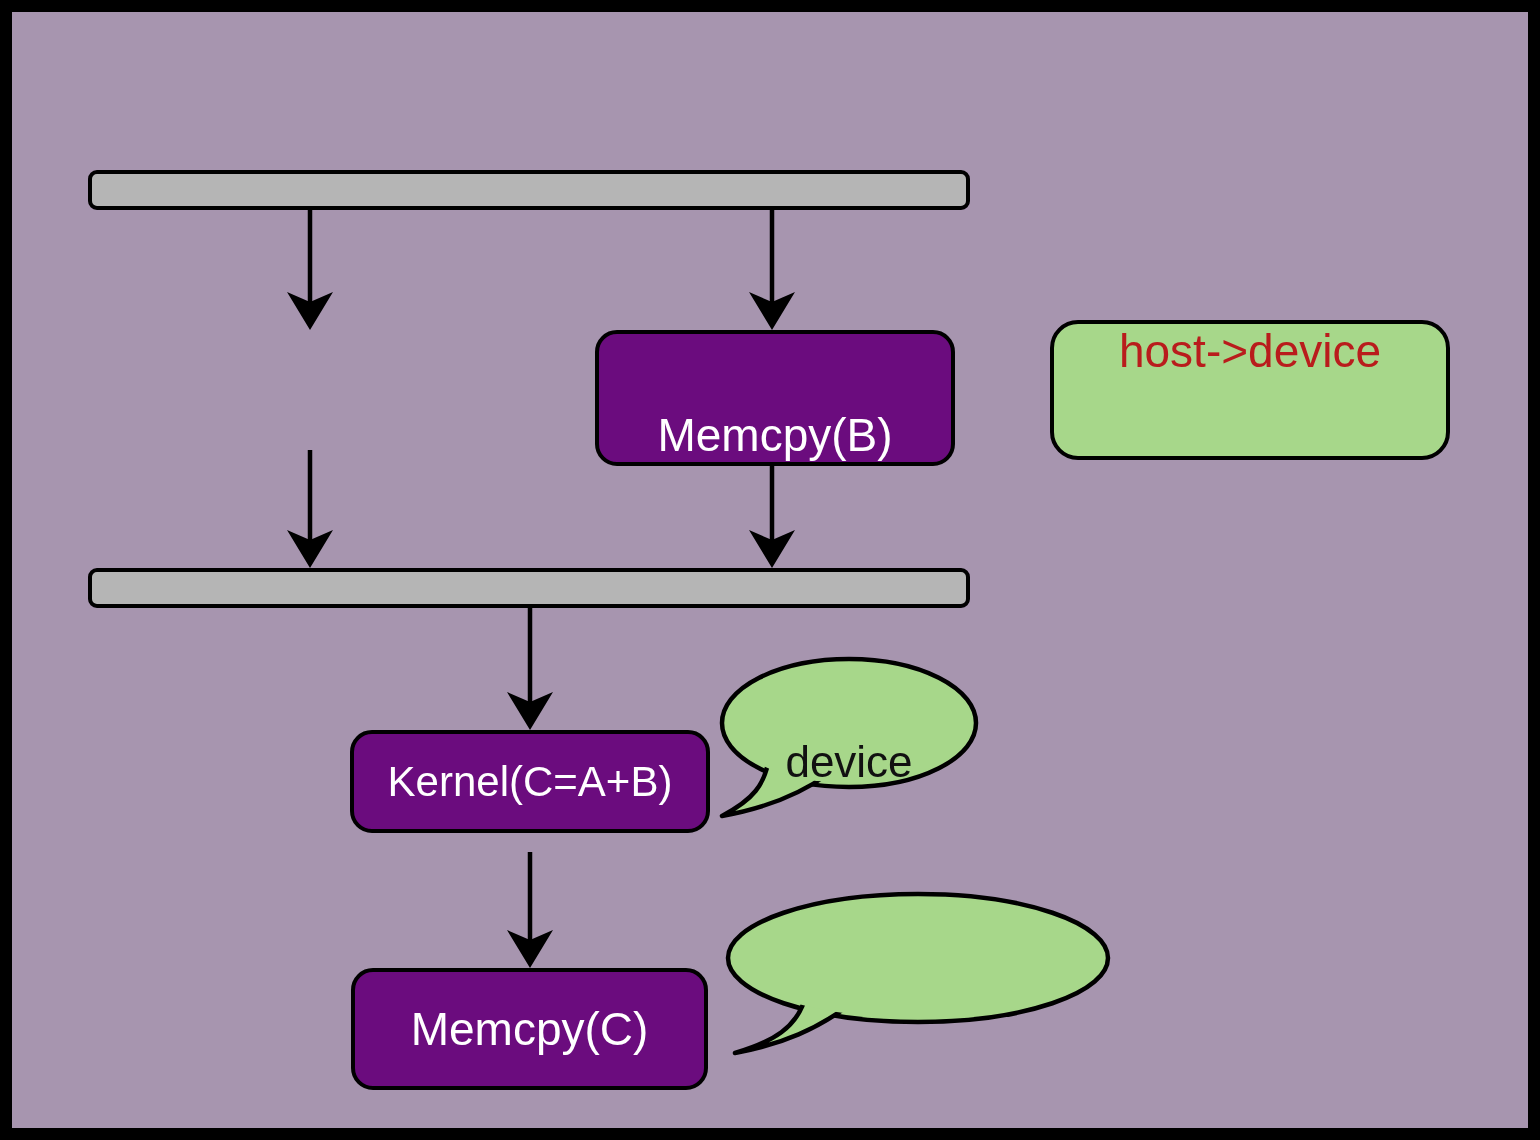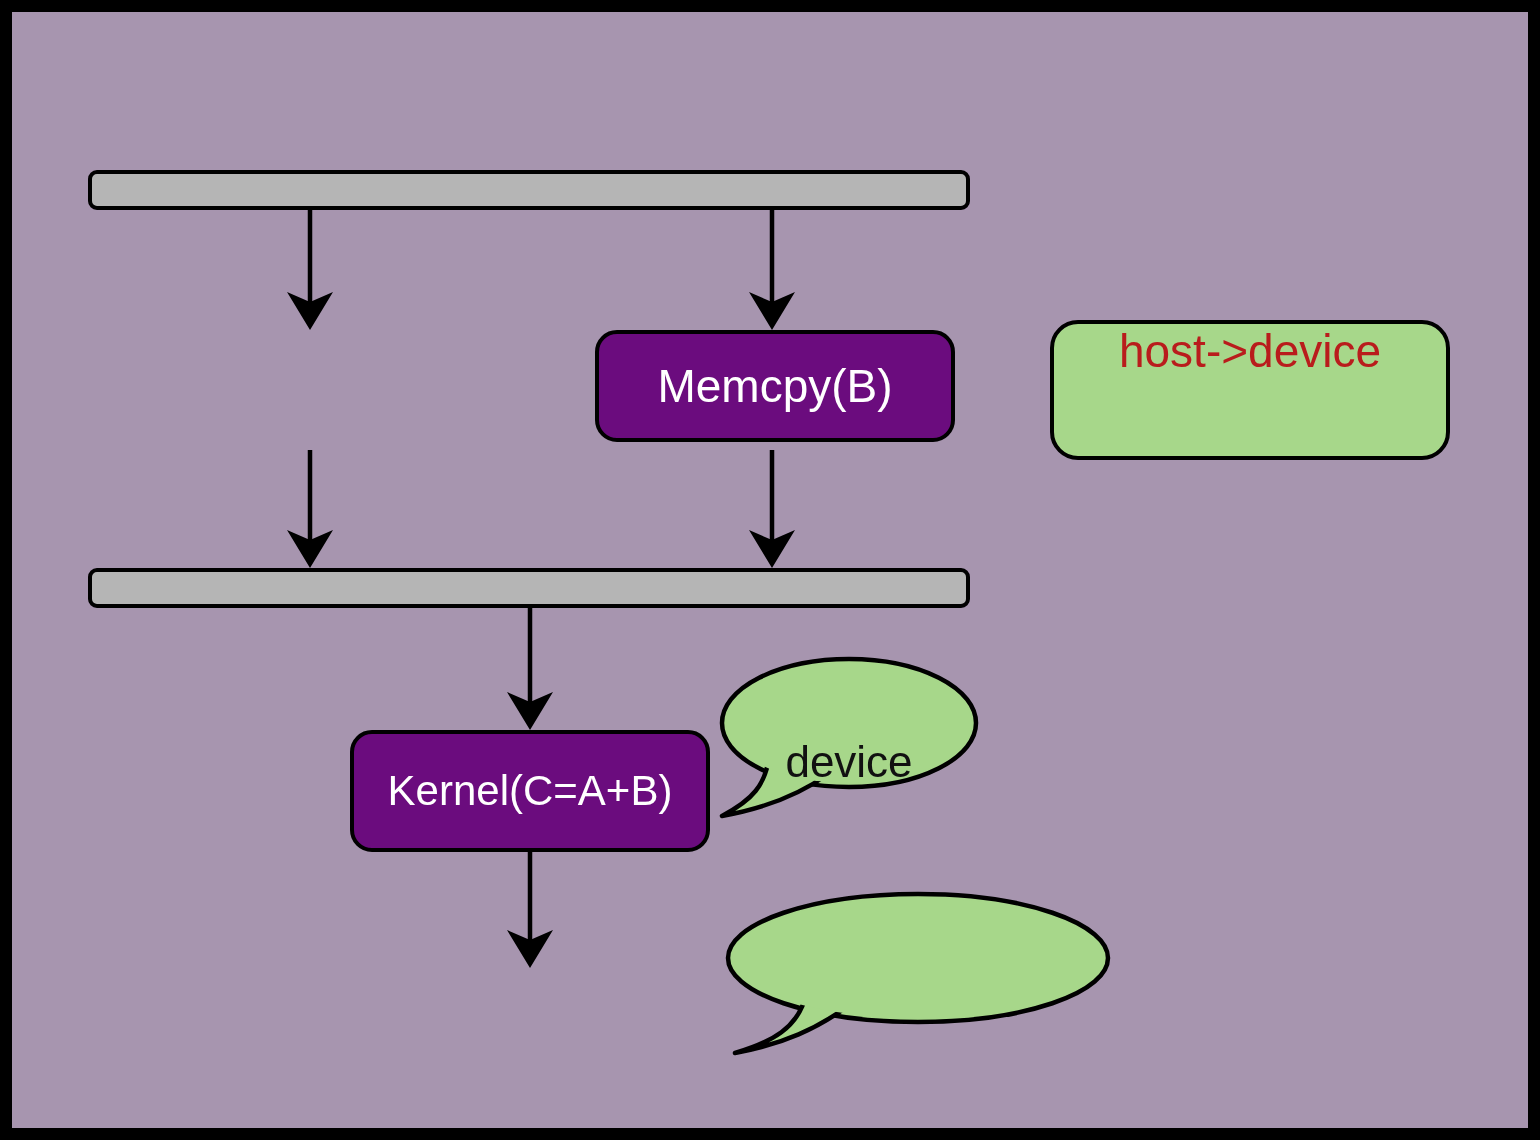--- a/index.html
+++ b/index.html
@@ -44,22 +44,22 @@
   .task {
     background: #6b0c7e;
     border: 4px solid #000;
     border-radius: 22px;
     box-sizing: border-box;
     color: #fff;
     display: flex; align-items: center; justify-content: center;
     font-size: 46px;
   }
   #node-memcpy-a { left: 118px; top: 318px; width: 360px; height: 120px; }
-  #node-memcpy-b { left: 583px; top: 318px; width: 360px; height: 112px; }
-  #node-kernel   { left: 338px; top: 718px; width: 360px; height: 122px; font-size: 42px; }
+  #node-memcpy-b { left: 583px; top: 318px; width: 360px; height: 136px; align-items: flex-end; }
+  #node-kernel   { left: 338px; top: 718px; width: 360px; height: 103px; font-size: 42px; }
   #node-memcpy-c { left: 339px; top: 956px; width: 357px; height: 122px; }
 
   
   .legend-box {
     left: 1038px; top: 308px;
     width: 400px; height: 140px;
     background: #a7d78a;
     border: 4px solid #000;
     border-radius: 28px;
     box-sizing: border-box;
@@ -122,20 +122,23 @@
 
   <div class="abs bar top"></div>
   <div class="abs bar mid"></div>
 
   <div id="node-memcpy-b" class="abs task">
     <span>Memcpy(B)</span>
   </div>
   <div id="node-kernel" class="abs task">
     <span>Kernel(C=A+B)</span>
   </div>
+  <div id="node-memcpy-c" class="abs task">
+    <span>Memcpy(C)</span>
+  </div>
 
   <div class="abs legend-box">
     <span>host-&gt;device</span>
   </div>
 
   <div id="bubble-device-label" class="abs bubble-label">
     <span>device</span>
   </div>
 
 </div>

